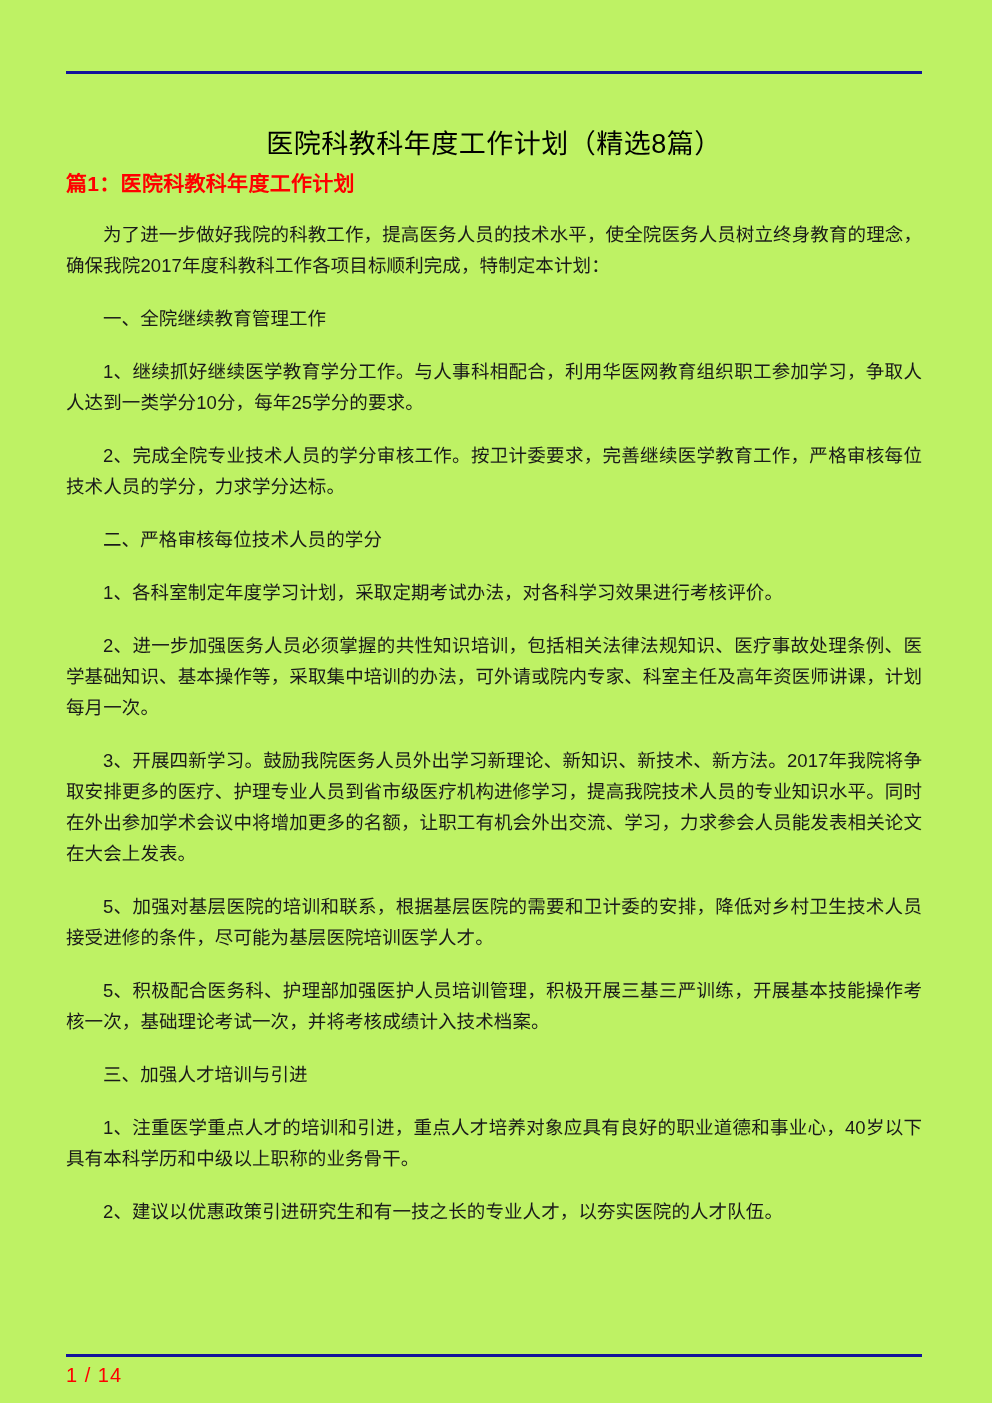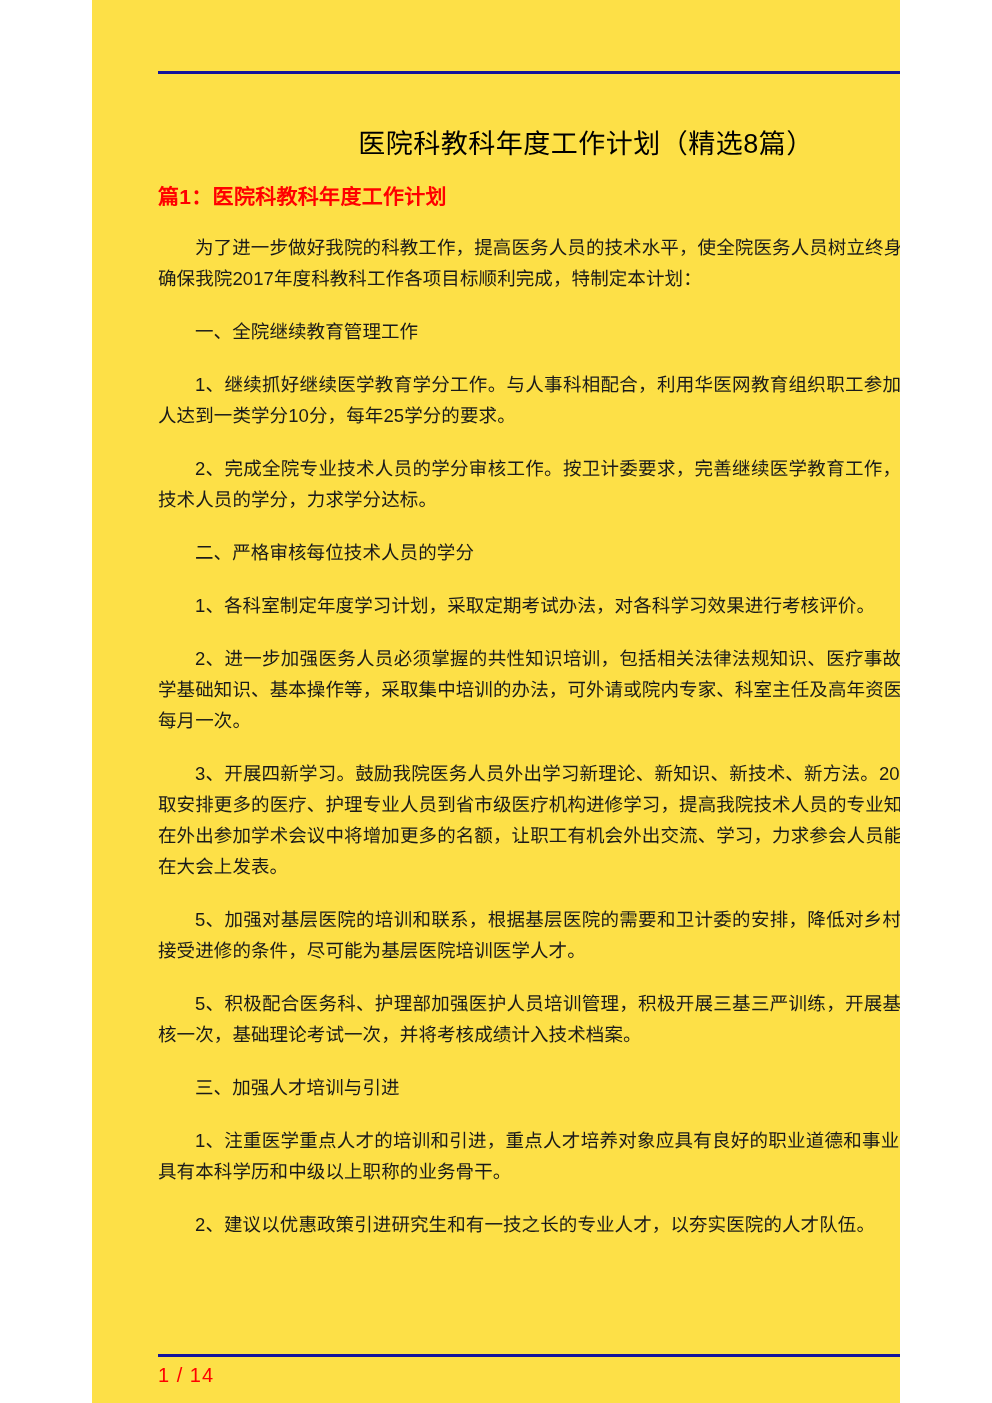--- a/index.html
+++ b/index.html
@@ -6,24 +6,24 @@
     margin: 0;
     padding: 0;
     background: #ffffff;
   }
   body {
     font-family: "Liberation Sans", "DejaVu Sans", sans-serif;
     color: #1a1a1a;
   }
   .page {
     position: relative;
-    width: 808px;
+    width: 992px;
     height: 1403px;
     margin: 0 auto;
-    background: #fde047;
+    background: #bef264;
     box-sizing: border-box;
     overflow: hidden;
   }
 
   
   .header-rule {
     position: absolute;
     left: 66px;
     top: 71px;
     width: 856px;
@@ -47,21 +47,21 @@
     text-align: center;
     letter-spacing: 0.5px;
     margin: 20px 0 0 0;
   }
 
   .section-heading {
     font-size: 21px;
     line-height: 30px;
     font-weight: 700;
     color: #ff0000;
-    margin: 18px 0 0 0;
+    margin: 5px 0 0 0;
     letter-spacing: 0.3px;
   }
 
   .para {
     font-size: 18.5px;
     line-height: 31px;
     color: #1a1a1a;
     margin: 16px 0 0 0;
     text-align: justify;
     text-justify: inter-ideograph;

